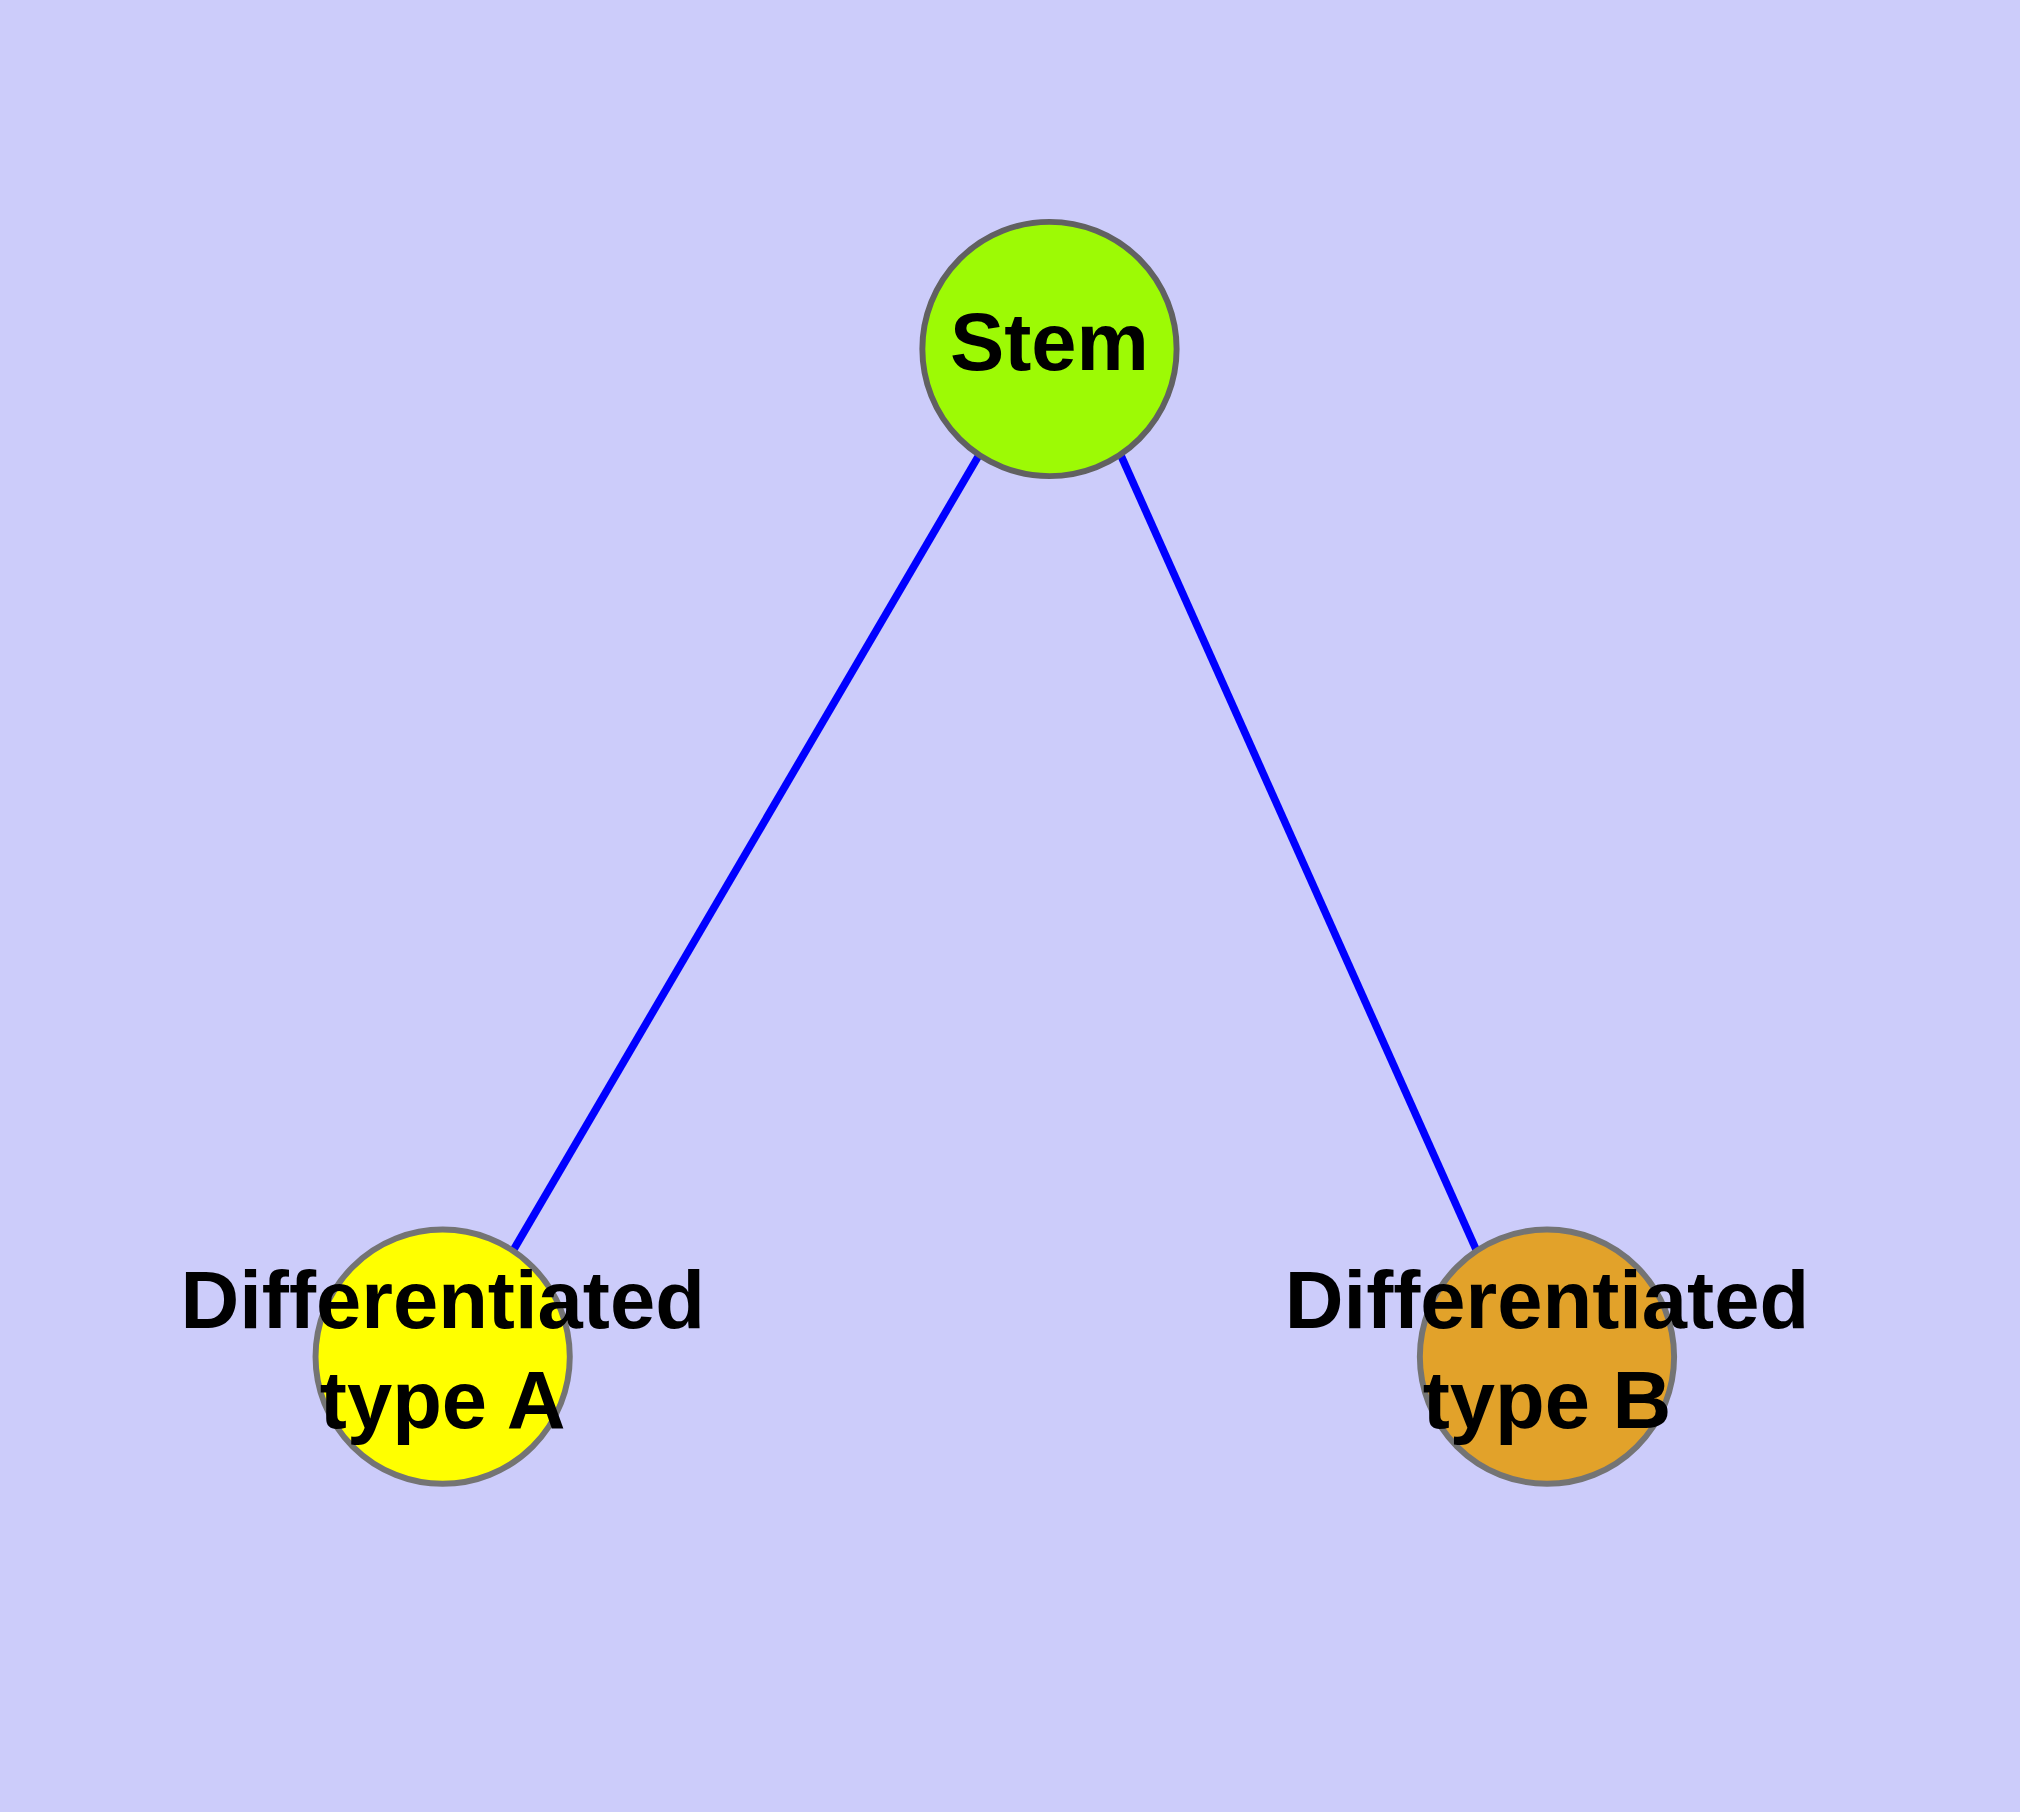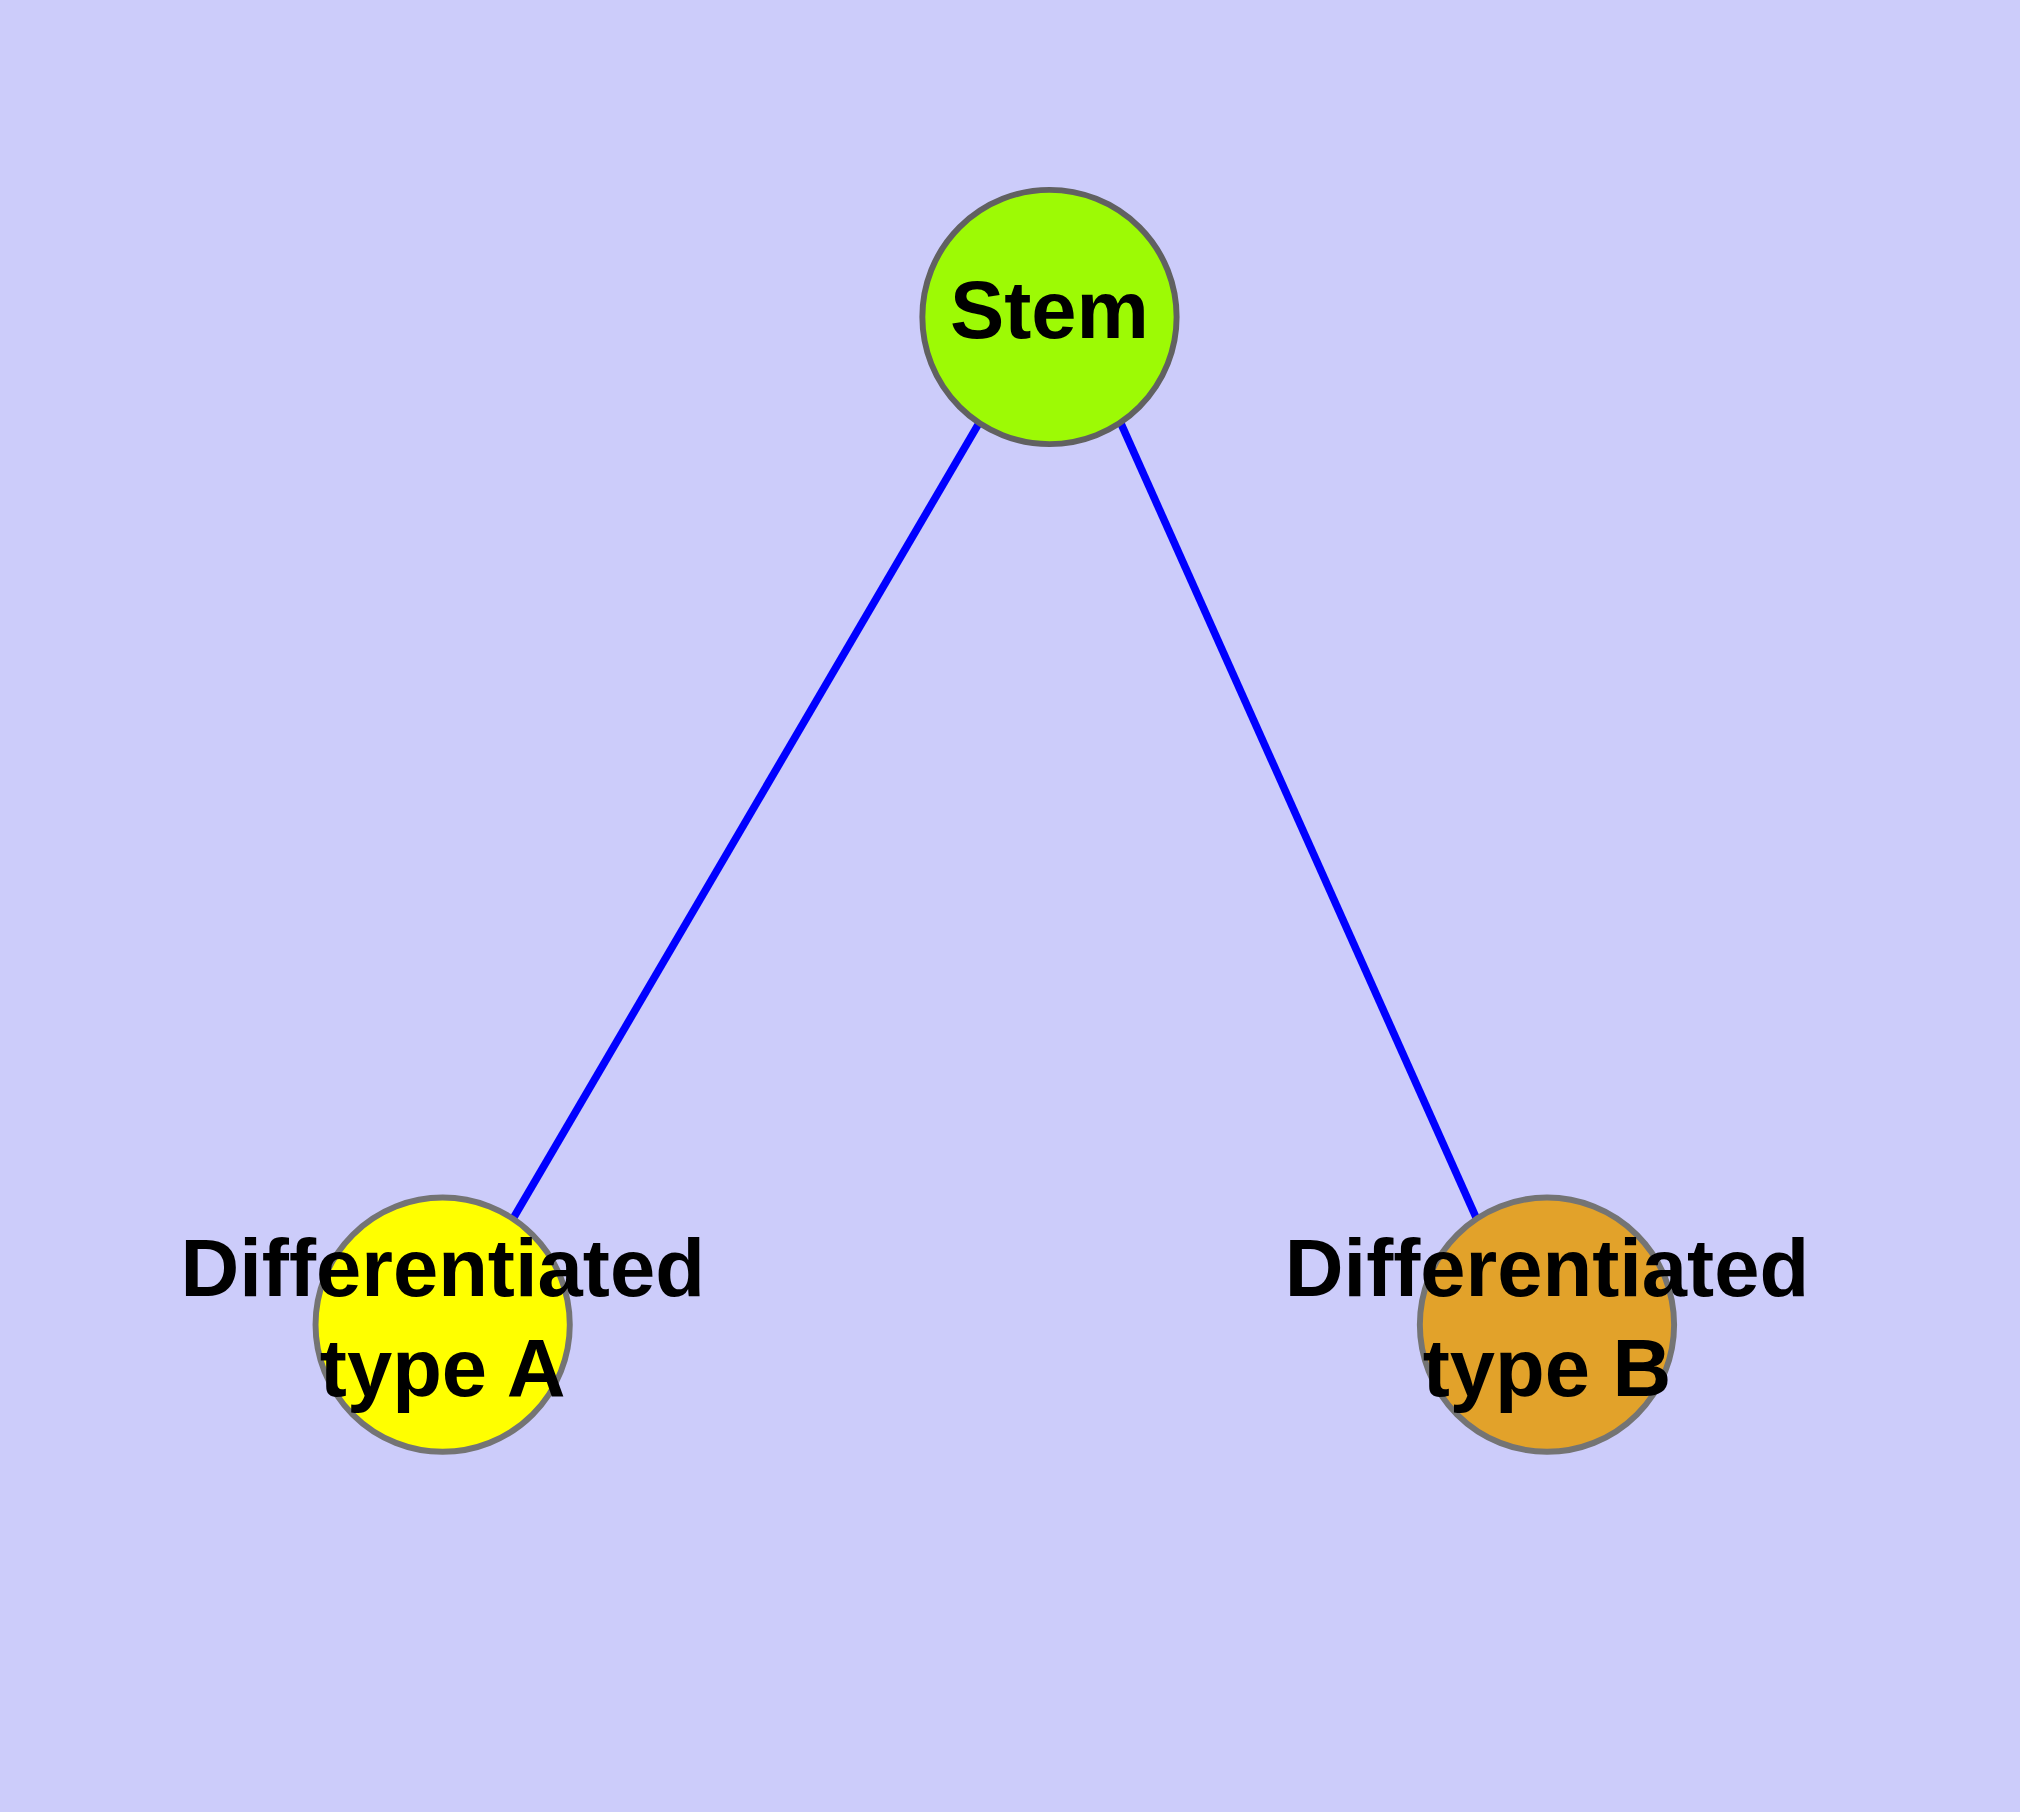--- a/index.html
+++ b/index.html
@@ -33,21 +33,21 @@
     text-anchor: middle;
     dominant-baseline: middle;
   }
   .node-label tspan {
     font-family: "Liberation Sans", sans-serif;
   }
 </style>
 </head>
 <body>
 
-<div id="canvas" style="width: 2021px; height: 1613px; background: rgb(204, 204, 250);">
+<div id="canvas" style="width: 2021px; height: 1613px; background: rgb(204, 204, 250); margin-top: 32px;">
   <svg id="graph-svg" viewBox="0 0 2384 2138" style="width: 2021px; height: 1812px;">
 
     <rect id="bg-rect" x="0" y="0" width="2384" height="2138" fill="#ccccfa"></rect>
 
     <g id="edge-layer">
         <line x1="1155" y1="499" x2="605" y2="1438" stroke="#0000ff" stroke-width="9" stroke-linecap="butt"></line>
         <line x1="1322" y1="499" x2="1742" y2="1438" stroke="#0000ff" stroke-width="9" stroke-linecap="butt"></line>
       </g>
     <g id="node-layer">
         <g>

